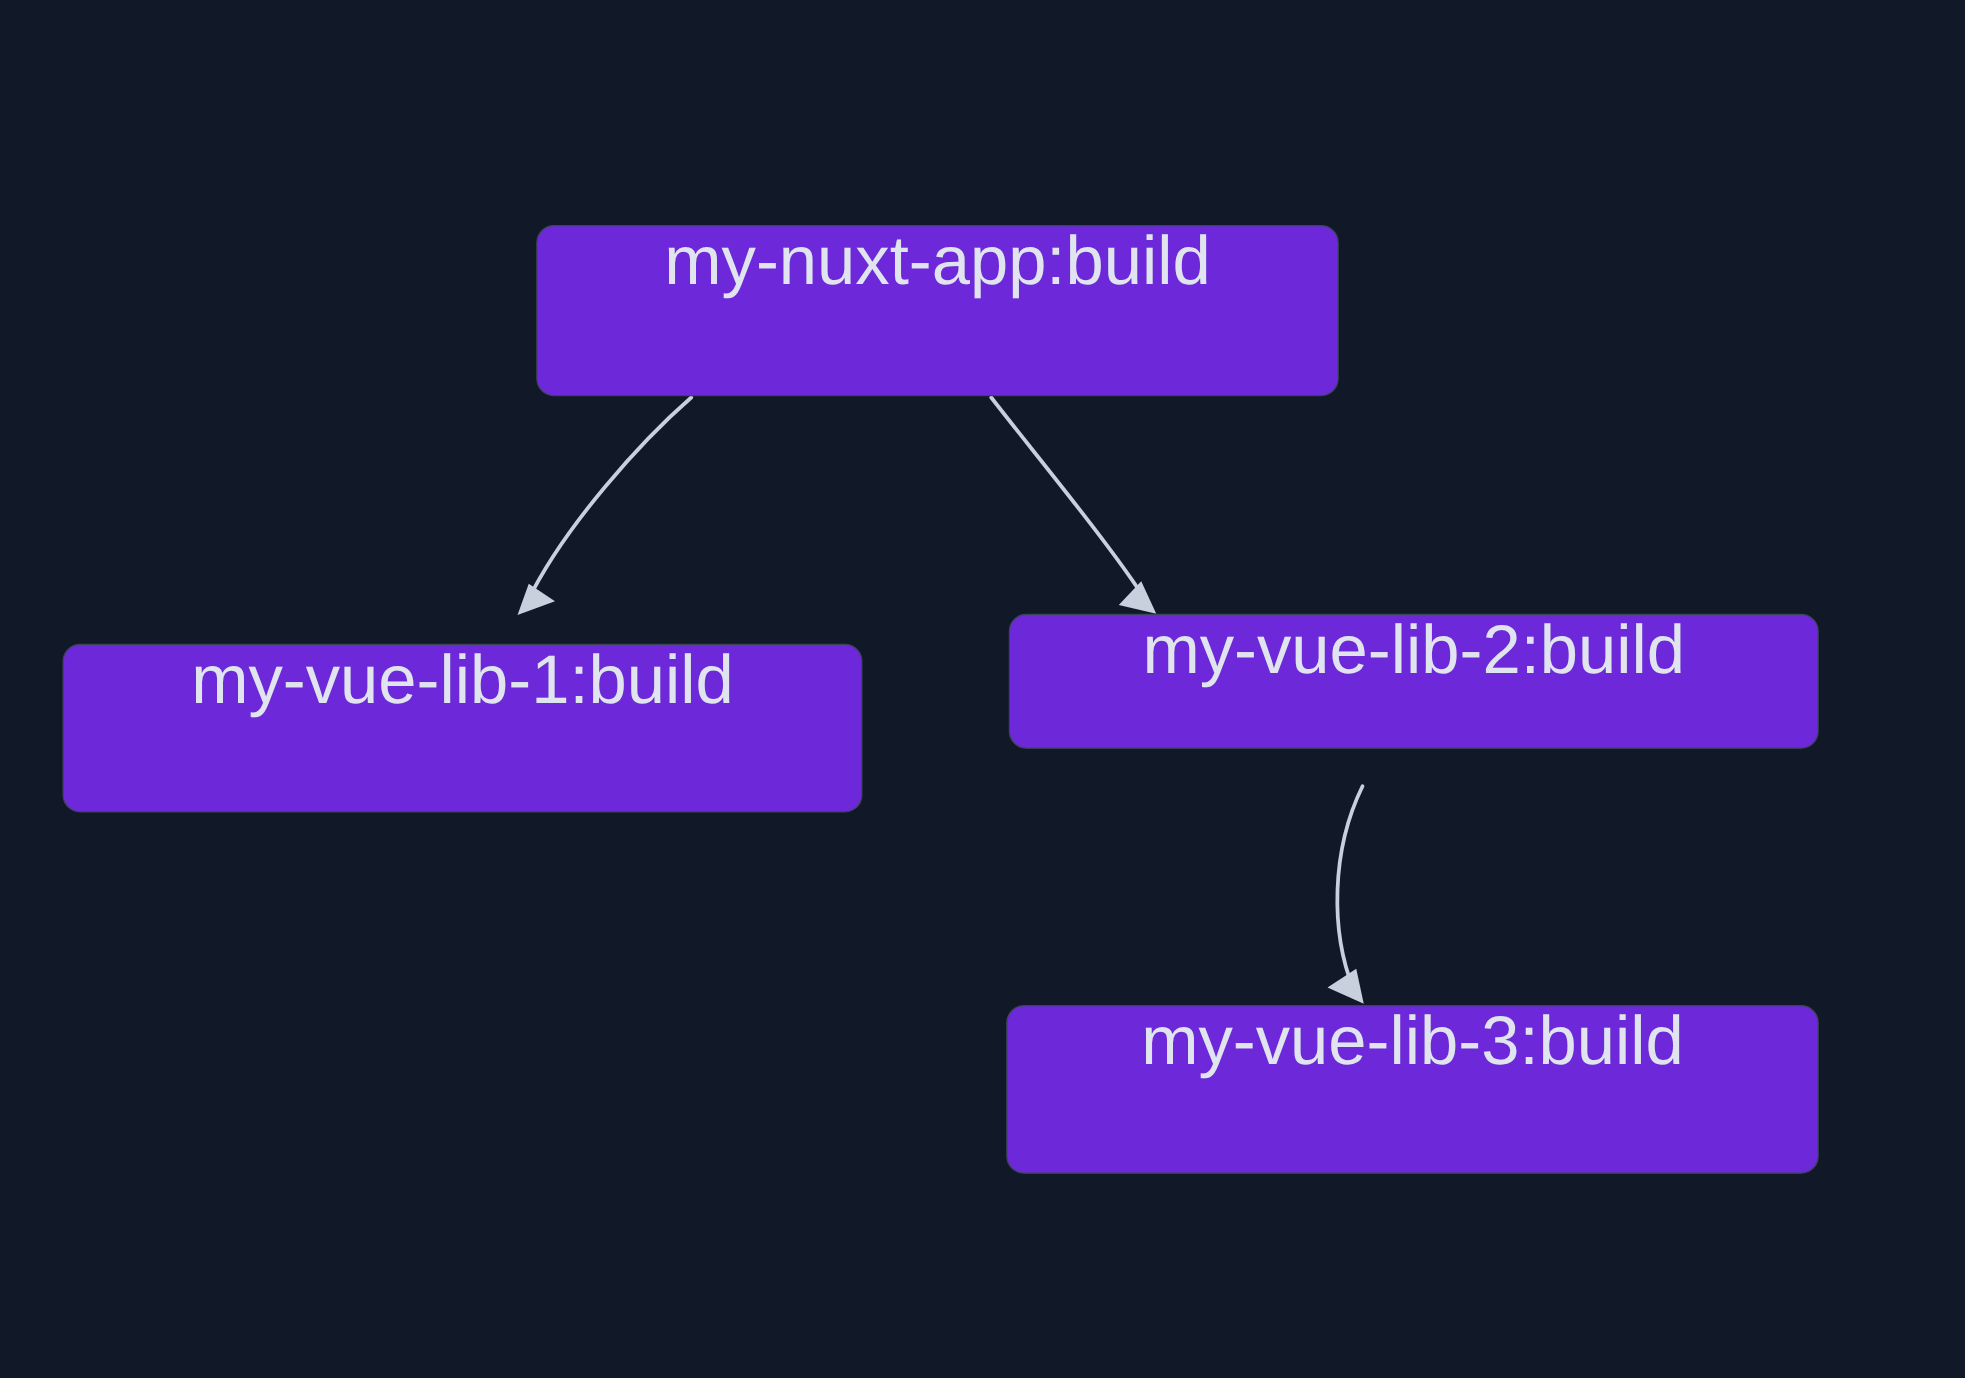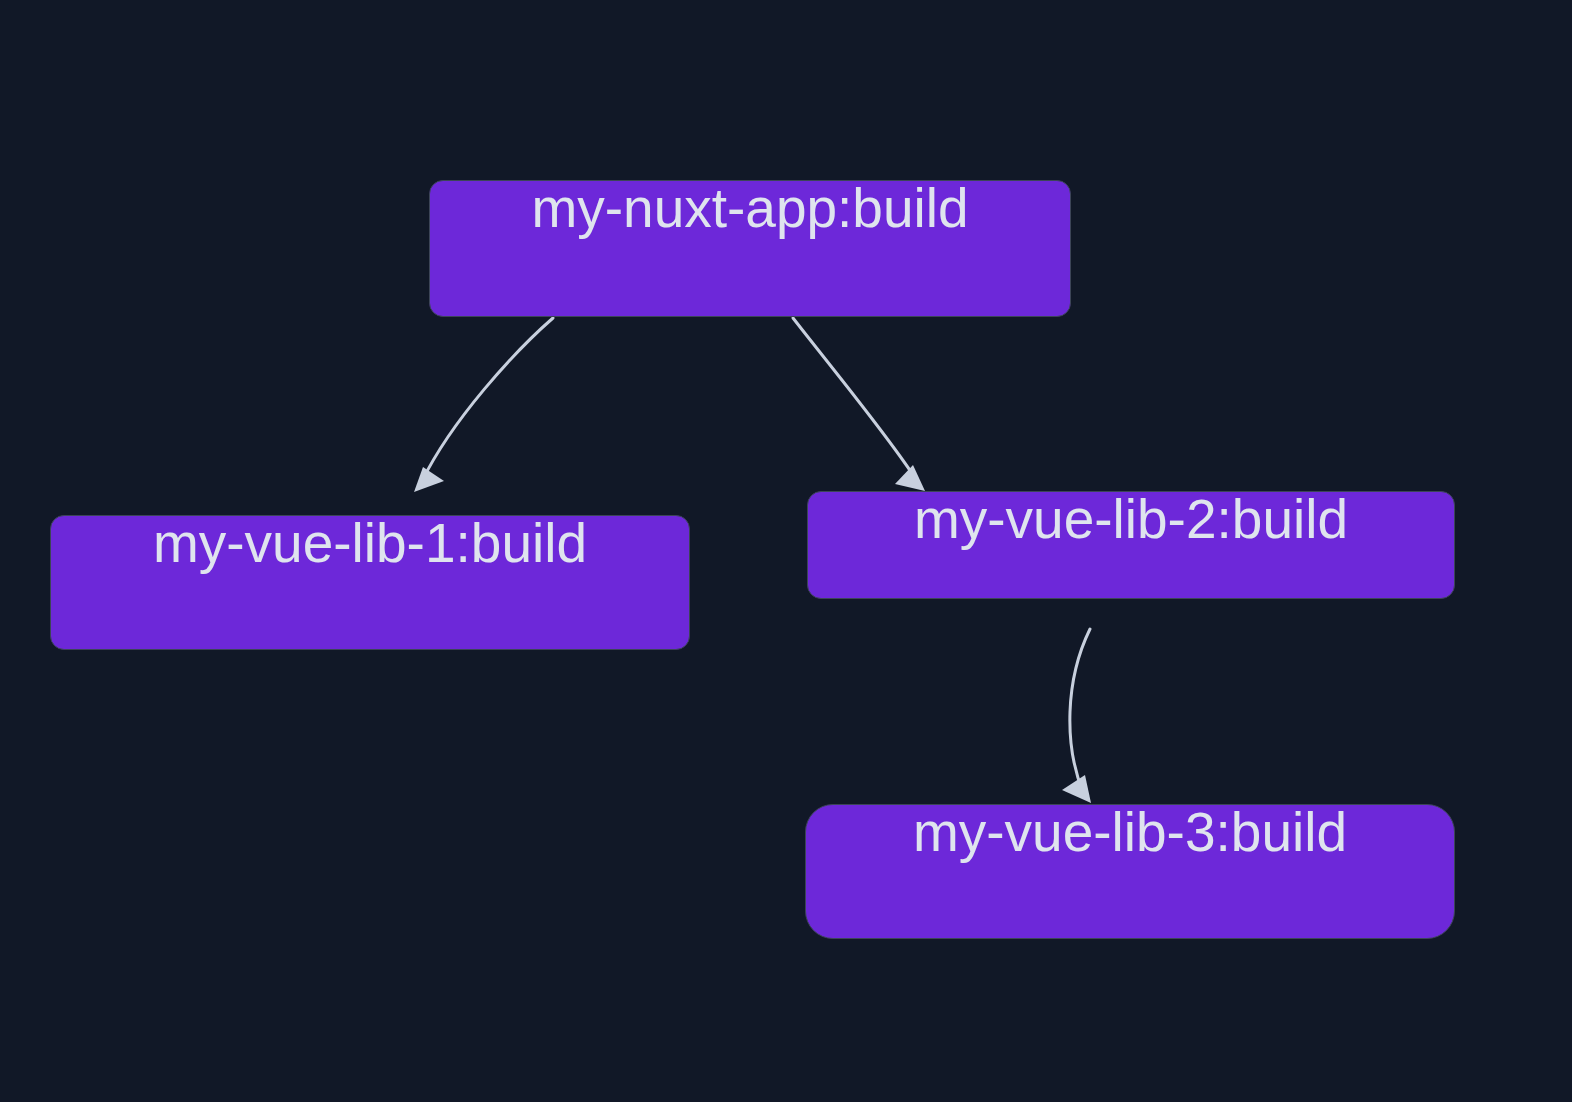--- a/index.html
+++ b/index.html
@@ -46,21 +46,21 @@
     font-weight: 400;
     line-height: 1;
     letter-spacing: 0px;
     color: #dfe4ee;
     white-space: nowrap;
   }
   
   #node-root   { left: 429px; top: 180px; width: 642px; height: 137px; }
   #node-lib1   { left: 50px;  top: 491px; width: 640px; height: 135px; margin-top: 24px; }
   #node-lib2   { left: 807px; top: 491px; width: 648px; height: 108px; }
-  #node-lib3   { left: 805px; top: 804px; width: 650px; height: 135px; border-radius: 28px; }
+  #node-lib3   { left: 805px; top: 804px; width: 650px; height: 135px; }
 
   .edge-path {
     fill: none;
     stroke: #c8d0de;
     stroke-width: 3;
     stroke-linecap: round;
   }
   .edge-head {
     fill: #c8d0de;
     stroke: none;

